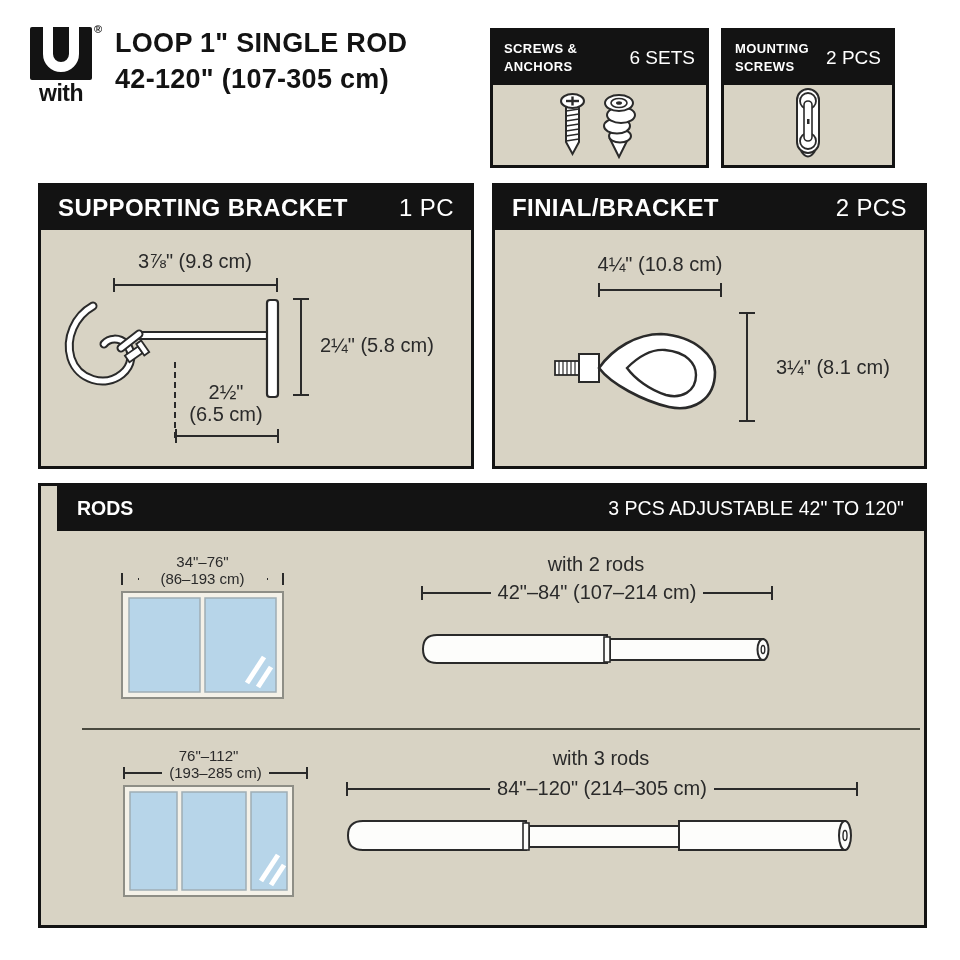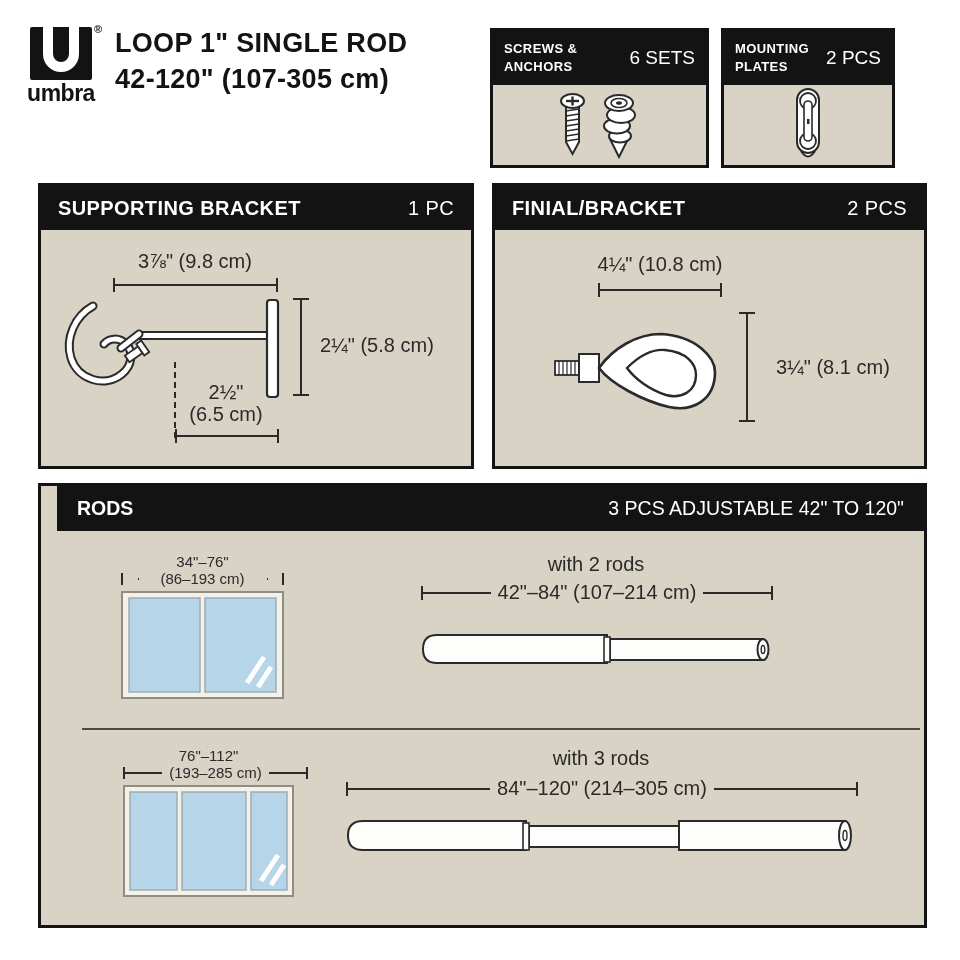--- a/index.html
+++ b/index.html
@@ -31,21 +31,21 @@
   .phead .qty{font-weight:normal;white-space:nowrap;}
   .pbody{position:relative;width:100%;}
 
   .pbox-sm{width:219px;height:140px;}
   .pbox-sm .phead{height:54px;padding:0 11px;}
   .pbox-sm .nm{font-size:13px;line-height:18px;letter-spacing:0.4px;}
   .pbox-sm .qty{font-size:19px;}
   .pbox-sm .pbody{height:80px;display:flex;align-items:center;justify-content:center;gap:12px;}
 
   .pbox-md .phead{height:44px;padding:0 17px;}
-  .pbox-md .nm,.pbox-md .qty{font-size:20px;letter-spacing:0.4px;}
+  .pbox-md .nm,.pbox-md .qty{font-size:24px;letter-spacing:0.4px;}
 
   
   .dim-row{display:flex;align-items:center;}
   .tick{width:2px;height:14px;background:var(--ink);flex:none;}
   .dline{flex:1;height:2px;background:var(--ink);}
   .dim-label{padding:0 7px;white-space:nowrap;color:var(--ink);}
   .vdim{display:flex;flex-direction:column;align-items:center;width:16px;}
   .vtick{width:16px;height:2px;background:var(--ink);flex:none;}
   .vline{flex:1;width:2px;background:var(--ink);}
   .dtext{color:var(--ink);white-space:nowrap;}
@@ -64,21 +64,21 @@
 </style>
 </head>
 <body>
 
 <div class="abs logo-mark">
   <svg width="62" height="53" viewBox="0 0 62 53">
     <path d="M 18 -3 V 27 a 13 13 0 0 0 26 0 V -3" fill="none" stroke="#ffffff" stroke-width="10"></path>
   </svg>
 </div>
 <div class="abs logo-reg">®</div>
-<div class="abs logo-word">umbra</div>
+<div class="abs logo-word">with</div>
 
 <div class="abs title">
   <div>LOOP 1" SINGLE ROD</div>
   <div>42-120" (107-305 cm)</div>
 </div>
 
 <div class="abs pbox pbox-sm" style="left:490px;top:28px;">
   <div class="phead">
     <div class="nm">
       <div>SCREWS &amp;</div>
@@ -109,21 +109,21 @@
       <ellipse cx="21" cy="12" rx="8" ry="4.5" fill="#fff" stroke="#2a2a2a" stroke-width="1.6"></ellipse>
       <ellipse cx="21" cy="12" rx="3" ry="1.8" fill="#2a2a2a"></ellipse>
     </svg>
   </div>
 </div>
 
 <div class="abs pbox pbox-sm" style="left:721px;top:28px;width:174px;">
   <div class="phead">
     <div class="nm">
       <div>MOUNTING</div>
-      <div>PLATES</div>
+      <div>SCREWS</div>
     </div>
     <div class="qty">2 PCS</div>
   </div>
   <div class="pbody">
     <svg width="32" height="76" viewBox="0 0 32 76">
       <path d="M9 64 Q16 75 23 64" fill="#fff" stroke="#2a2a2a" stroke-width="2"></path>
       <rect x="5" y="2" width="22" height="64" rx="11" fill="#fff" stroke="#2a2a2a" stroke-width="2"></rect>
       <circle cx="16" cy="14" r="8" fill="#fff" stroke="#2a2a2a" stroke-width="1.8"></circle>
       <circle cx="16" cy="54" r="8" fill="#fff" stroke="#2a2a2a" stroke-width="1.8"></circle>
       <rect x="12" y="14" width="8" height="40" rx="4" fill="#fff" stroke="#2a2a2a" stroke-width="1.6"></rect>

